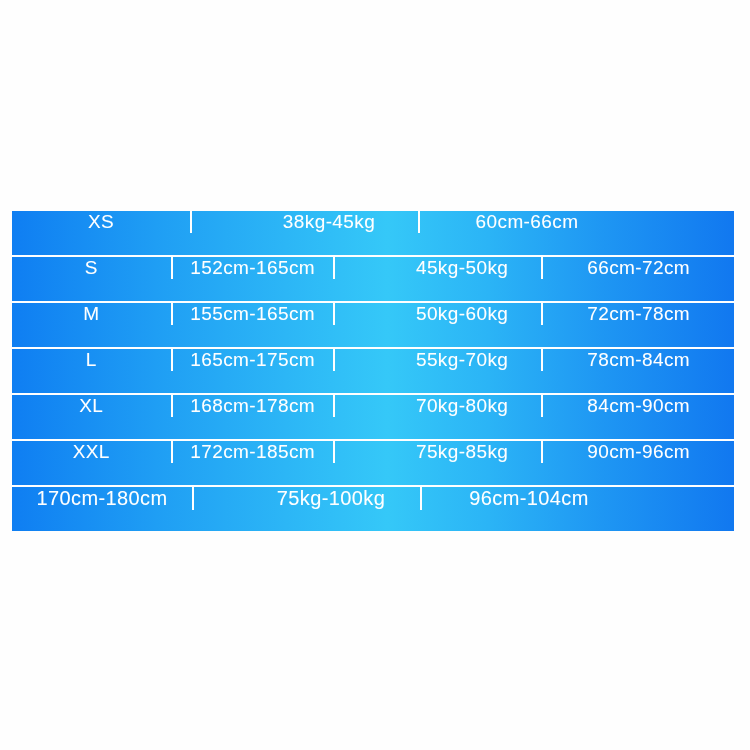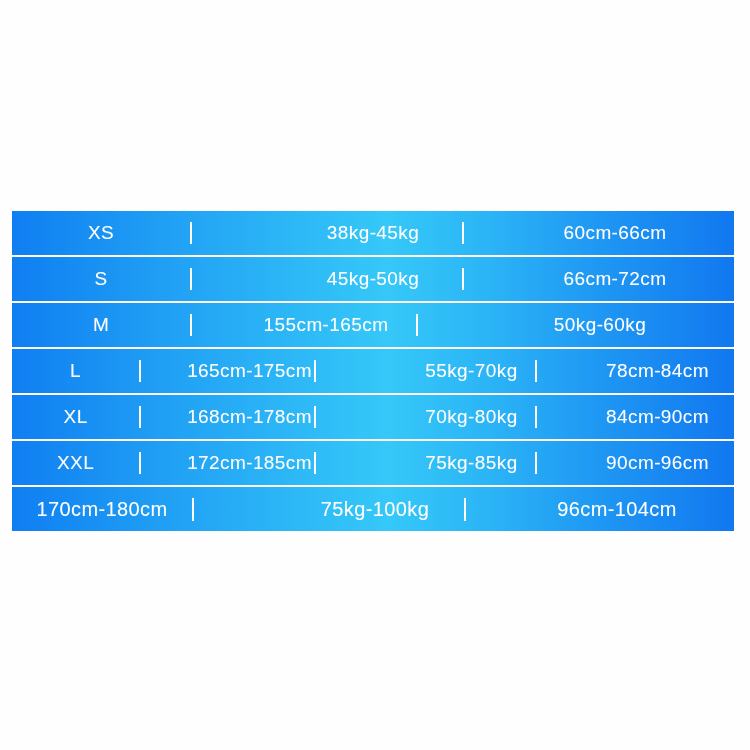--- a/index.html
+++ b/index.html
@@ -39,23 +39,22 @@
         #1178f0 100%
     );
 
     display: flex;
     flex-direction: column;
   }
 
   .chart-row {
     flex: 1 1 0;
     display: flex;
-    align-items: center;
+    align-items: flex-start;
     border-bottom: 2px solid #ffffff;
-    gap: 44px;
   }
   .chart-row:last-child { border-bottom: none; }
 
   .chart-cell {
     display: flex;
     align-items: center;
     justify-content: center;
     color: #ffffff;
     font-size: 19px;
     font-weight: 400;
@@ -83,28 +82,30 @@
   <div id="size-chart">
 
     <div class="chart-row">
       <div class="chart-cell col-size">XS</div>
       <div class="chart-cell col-weight">38kg-45kg</div>
       <div class="chart-cell col-bust">60cm-66cm</div>
     </div>
 
     <div class="chart-row">
       <div class="chart-cell col-size">S</div>
+      <div class="chart-cell col-height">152cm-165cm</div>
       <div class="chart-cell col-weight">45kg-50kg</div>
       <div class="chart-cell col-bust">66cm-72cm</div>
     </div>
 
     <div class="chart-row">
       <div class="chart-cell col-size">M</div>
       <div class="chart-cell col-height">155cm-165cm</div>
       <div class="chart-cell col-weight">50kg-60kg</div>
+      <div class="chart-cell col-bust">72cm-78cm</div>
     </div>
 
     <div class="chart-row">
       <div class="chart-cell col-size">L</div>
       <div class="chart-cell col-height">165cm-175cm</div>
       <div class="chart-cell col-weight">55kg-70kg</div>
       <div class="chart-cell col-bust">78cm-84cm</div>
     </div>
 
     <div class="chart-row">

